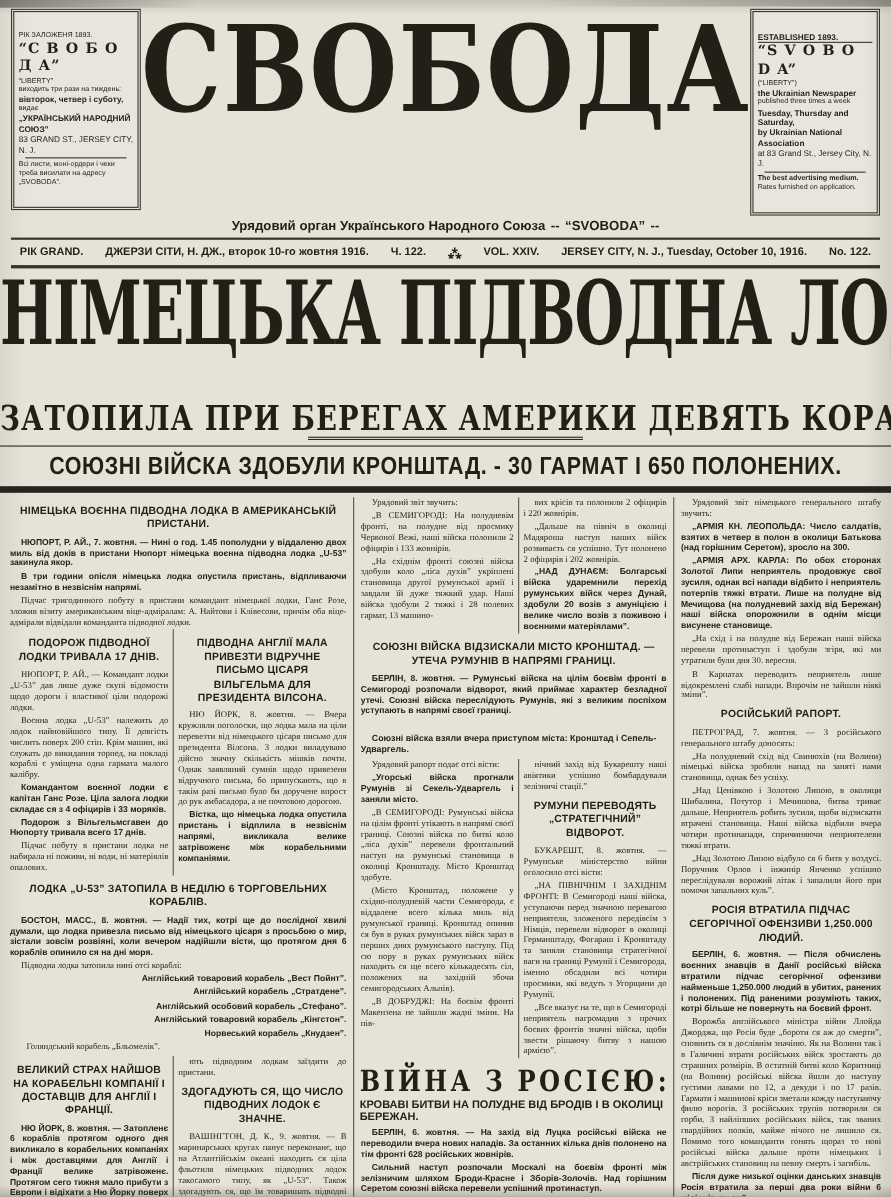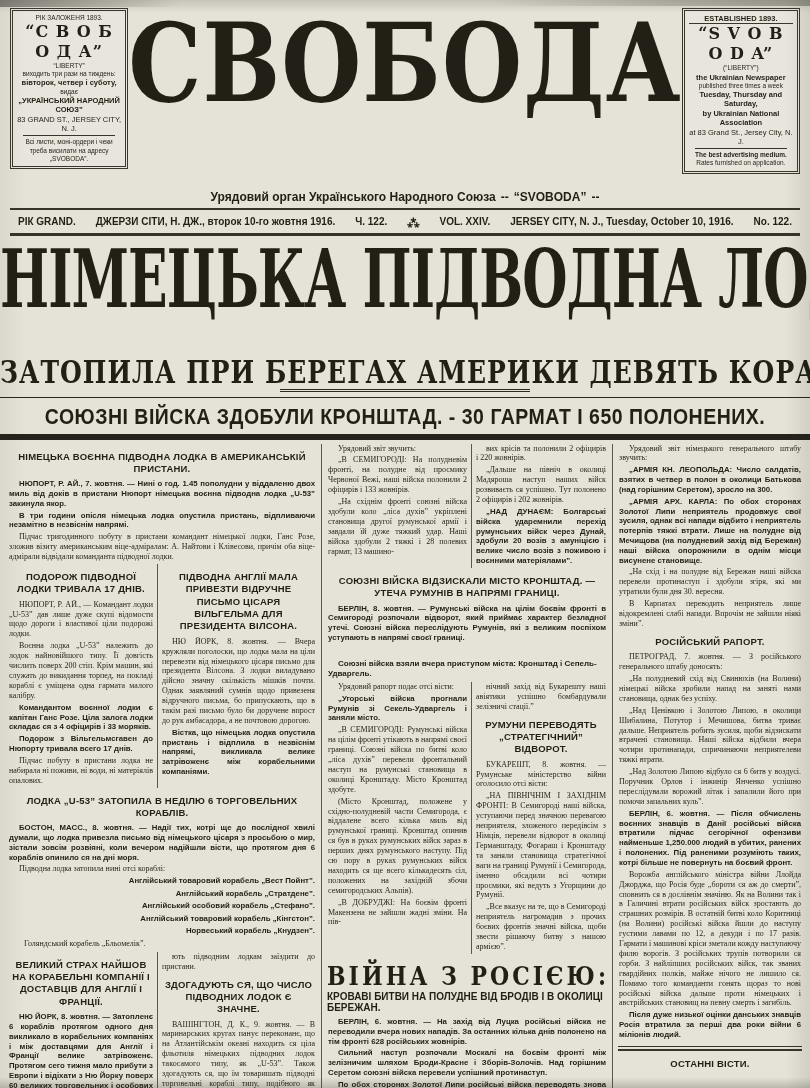--- a/index.html
+++ b/index.html
@@ -11,30 +11,30 @@
       linear-gradient(180deg, rgba(60,58,50,.18) 0, rgba(0,0,0,0) 1.2%, rgba(0,0,0,0) 99%, rgba(60,58,50,.25) 100%);
     color:#221f16;
     font-family:"Liberation Serif","DejaVu Serif",serif;
   }
   .smudge-tl{position:absolute;top:0;left:0;width:180px;height:7px;background:linear-gradient(90deg,#3c3a33,rgba(60,58,51,0));opacity:.55;}
   .smudge-tr{position:absolute;top:0;right:0;width:320px;height:6px;background:linear-gradient(270deg,#4a483f,rgba(60,58,51,0));opacity:.45;}
 
   
   .masthead{padding:8px 10px 0;}
   .mast-top{display:flex;align-items:flex-start;}
-  .mast-box{width:158px;border:3px double #3a362e;padding:3px 4px;text-align:center;line-height:1.25;background:rgba(255,255,255,.12);}
+  .mast-box{width:158px;border:3px double #3a362e;padding:18px 4px;line-height:1.25;background:rgba(255,255,255,.12);}
   .mast-box .bx-div{border-top:1px solid #3a362e;margin:2px 6px;}
   .bx-tiny{font-size:6.5px;font-family:"Liberation Sans",sans-serif;}
   .bx-sm{font-size:7.5px;font-family:"Liberation Sans",sans-serif;}
   .bx-smb{font-size:7.5px;font-weight:bold;font-family:"Liberation Sans",sans-serif;}
-  .bx-name{font-size:16px;font-weight:bold;letter-spacing:1px;font-family:"DejaVu Serif",serif;}
+  .bx-name{font-size:13px;font-weight:bold;letter-spacing:1px;font-family:"DejaVu Serif",serif;}
   .mast-title{flex:1;text-align:center;font-family:"DejaVu Serif",serif;font-weight:bold;
     font-size:92px;line-height:1.0;letter-spacing:1px;transform:scaleY(1.18);transform-origin:50% 30%;margin-top:6px;}
   .subtitle-row{display:flex;justify-content:center;align-items:baseline;gap:5px;
-    font-family:"Liberation Sans",sans-serif;font-weight:bold;font-size:12px;margin-top:16px;}
+    font-family:"Liberation Sans",sans-serif;font-weight:bold;font-size:12px;margin-top:2px;}
   .dateline{border-top:2px solid #36332b;border-bottom:3px solid #36332b;margin-top:4px;
     display:flex;align-items:center;justify-content:space-between;
     font-family:"Liberation Sans",sans-serif;font-weight:bold;font-size:10px;padding:4px 8px;}
   .dateline .dl-orn{font-size:11px;}
 
   
   .banner{border-bottom:6px solid #26231c;padding:2px 0 0;}
   .banner-line1{text-align:center;font-family:"DejaVu Serif",serif;font-weight:bold;
     font-size:52px;letter-spacing:-1px;line-height:1.0;transform:scaleY(1.55);transform-origin:50% 18%;
     margin:10px 0 0;height:96px;white-space:nowrap;}
@@ -248,20 +248,21 @@
         <div class="blk blk-cite">Урядовий звіт німецького генерального штабу звучить:</div>
         <div class="blk blk-pb">„АРМІЯ КН. ЛЕОПОЛЬДА: Число салдатів, взятих в четвер в полон в околици Батькова (над горішним Серетом), зросло на 300.</div>
         <div class="blk blk-pb">„АРМІЯ АРХ. КАРЛА: По обох сторонах Золотої Липи неприятель продовжує свої зусиля, однак всі напади відбито і неприятель потерпів тяжкі втрати. Лише на полудне від Мечищова (на полудневий захід від Бережан) наші війска опорожнили в однім місци висунене становище.</div>
         <div class="blk blk-p">„На схід і на полудне від Бережан наші війска перевели протинаступ і здобули згіря, які ми утратили були дня 30. вересня.</div>
         <div class="blk blk-p">В Карпатах переводить неприятель лише відокремлені слабі напади. Впрочім не зайшли ніякі зміни”.</div>
         <div class="blk blk-h">РОСІЙСЬКИЙ РАПОРТ.</div>
         <div class="blk blk-p">ПЕТРОГРАД, 7. жовтня. — З російського генерального штабу доносять:</div>
         <div class="blk blk-p">„На полудневий схід від Свинюхів (на Волини) німецькі війска зробили напад на заняті нами становища, однак без успіху.</div>
         <div class="blk blk-p">„Над Ценівкою і Золотою Липою, в околици Шибалина, Потутор і Мечишова, битва триває дальше. Неприятель робить зусиля, щоби відзискати втрачені становища. Наші війска відбили вчера чотири протинапади, спричиняючи неприятелеви тяжкі втрати.</div>
         <div class="blk blk-p">„Над Золотою Липою відбуло ся 6 битв у воздусі. Поручник Орлов і інжинір Янченко успішно переслідували ворожий літак і запалили його при помочи запальних куль”.</div>
+        <div class="blk blk-h">РОСІЯ ВТРАТИЛА ПІДЧАС СЕГОРІЧНОЇ ОФЕНЗИВИ 1,250.000 ЛЮДИЙ.</div>
         <div class="blk blk-pb">БЕРЛІН, 6. жовтня. — Після обчислень воєнних знавців в Данії російські війска втратили підчас сегорічної офензиви найменьше 1,250.000 людий в убитих, ранених і полонених. Під раненими розуміють таких, котрі більше не повернуть на боєвий фронт.</div>
         <div class="blk blk-p">Ворожба англійського міністра війни Ллойда Джорджа, що Росія буде „бороти ся аж до смерти”, сповнить ся в дослівнім значіню. Як на Волини так і в Галичині втрати російських війск зростають до страшних розмірів. В остатній битві коло Коритниці (на Волини) російські війска йшли до наступу густими лавами по 12, а декуди і по 17 разів. Гармати і машинові кріси зметали кожду наступаючу филю ворогів. З російських трупів потворили ся горби. З найліпших російських війск, так званих гвардійних полків, майже нічого не лишило ся. Помимо того команданти гонять щораз то нові російські війска дальше проти німецьких і австрійських становищ на певну смерть і загибіль.</div>
         <div class="blk blk-pb">Після дуже низької оцінки данських знавців Росія втратила за перші два роки війни 6 міліонів людий.</div>
         <div class="blk blk-rule"></div>
         <div class="blk blk-h">ОСТАННІ ВІСТИ.</div>
       </div>
   </div>
 </div>
 
 </body></html>

